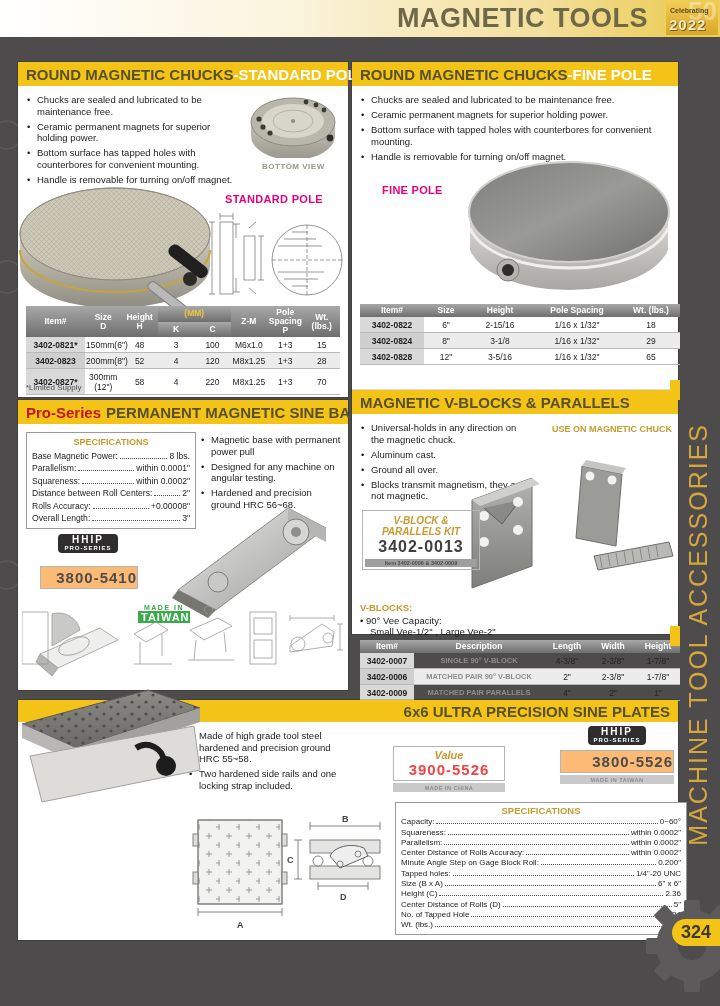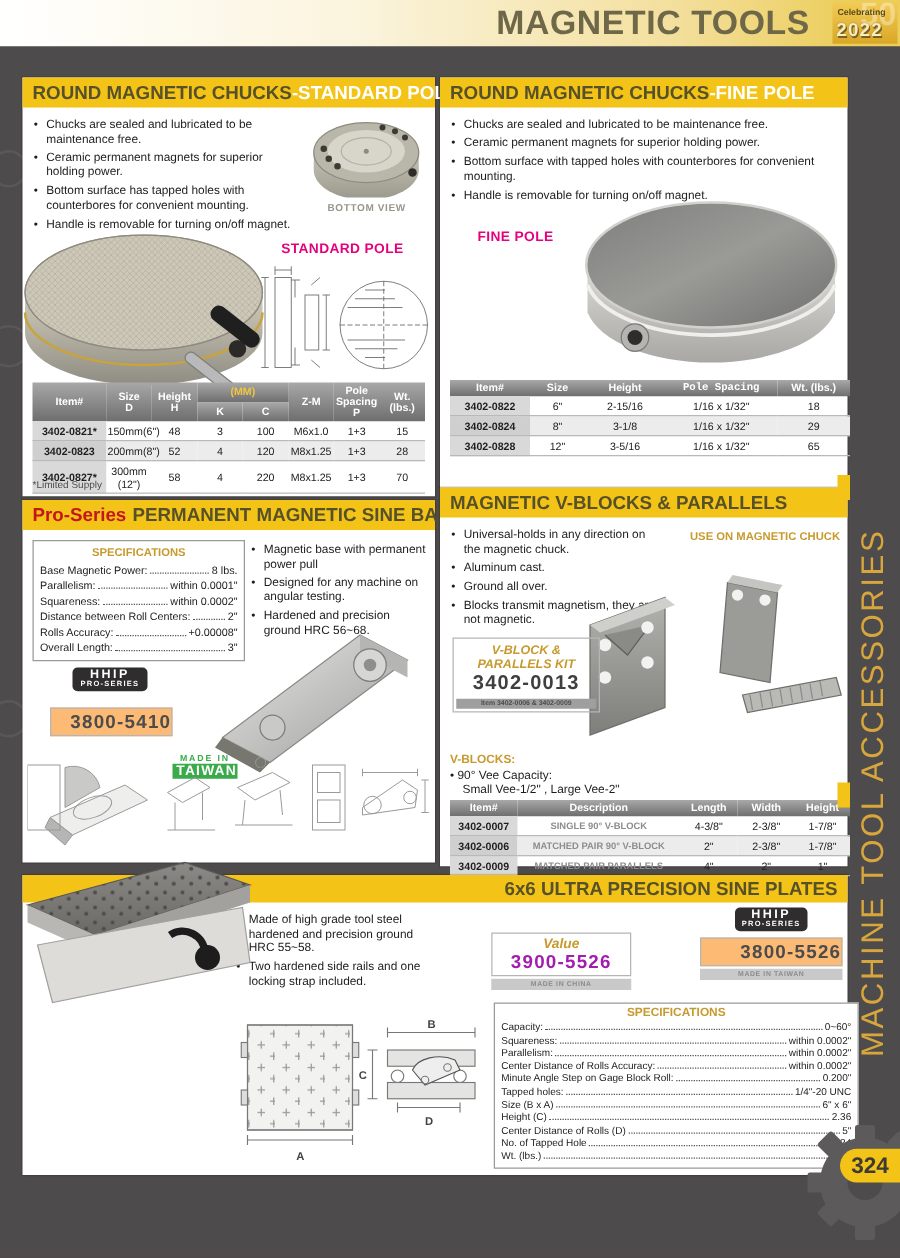--- a/index.html
+++ b/index.html
@@ -47,21 +47,21 @@
   tbody tr:nth-child(even) td:first-child{background:#cfcfcf;}
   .std-table th:nth-child(1),.std-table td:nth-child(1){width:57px;}
   .std-table td:nth-child(2){width:57px;}
   .std-table td:nth-child(3){width:30px;}
   .std-table td:nth-child(4){width:16px;}
   .std-table td:nth-child(5){width:26px;}
   .std-table td:nth-child(6){width:48px;}
   .std-table td:nth-child(7){width:42px;}
   .std-table td:nth-child(8){width:36px;}
   .fine-table th:nth-child(1){width:62px;}.fine-table th:nth-child(2){width:42px;}
-  .fine-table th:nth-child(3){width:62px;}.fine-table th:nth-child(4){width:88px;font-family:Liberation Mono, monospace;}
+  .fine-table th:nth-child(3){width:62px;}.fine-table th:nth-child(4){width:88px;}
   .fine-table th:nth-child(5){width:56px;}
   .vb-table th:nth-child(1){width:52px;}.vb-table th:nth-child(2){width:128px;}
   .vb-table th:nth-child(3){width:44px;}.vb-table th:nth-child(4){width:44px;}
   .vb-table th:nth-child(5){width:42px;}
   .vb-table td:nth-child(2){color:#8d8d8d;font-weight:700;font-size:7.5px;}
 
   
   .specbox{border:1px solid #9a9a9a;background:#fff;padding:3px 5px;}
   .spec-title{text-align:center;color:#c79a2e;font-weight:800;margin-bottom:1px;}
   .spec-line{display:flex;align-items:baseline;color:#1d1d1d;}
@@ -411,21 +411,21 @@
       <rect x="232" y="24" width="18" height="16"></rect>
         <rect x="232" y="46" width="18" height="18"></rect>
       <path d="M268 52 L300 30 L312 38 L310 52 L268 58 Z"></path>
       <circle cx="276" cy="50" r="7"></circle>
         <circle cx="306" cy="44" r="5"></circle>
       <path d="M268 24 L312 24 M268 21 L268 27 M312 21 L312 27 M318 30 L318 56 M315 30 L321 30 M315 56 L321 56"></path>
     </g>
   </svg>
 </div>
 
-<div class="abs panel" style="left:352px;top:390px;width:326px;height:303px;">
+<div class="abs panel" style="left:352px;top:390px;width:326px;height:244px;">
   <div class="phead">
     <span>MAGNETIC V-BLOCKS &amp; PARALLELS</span>
   </div>
   <ul class="bullets abs" style="left:8px;top:32px;width:165px;">
       <li>Universal-holds in any direction on the magnetic chuck.</li>
       <li>Aluminum cast.</li>
       <li>Ground all over.</li>
       <li>Blocks transmit magnetism, they are not magnetic.</li>
     </ul>
   <div class="abs gold" style="left:200px;top:34px;font-size:9px;">USE ON MAGNETIC CHUCK</div>
@@ -513,21 +513,21 @@
   </div>
 
   <ul class="bullets abs" style="left:170px;top:30px;width:160px;">
       <li>Made of high grade tool steel hardened and precision ground HRC 55~58.</li>
       <li>Two hardened side rails and one locking strap included.</li>
     </ul>
 
   <div class="abs" style="left:375px;top:46px;width:112px;">
     <div style="border:1px solid #b5b5b5;text-align:center;padding:2px 0;">
       <div class="gold" style="font-style:italic;font-size:11px;">Value</div>
-      <div style="font-size:15px;font-weight:800;color:#a21caf;letter-spacing:1px;">3900-5526</div>
+      <div style="font-size:15px;font-weight:800;color:#ef4444;letter-spacing:1px;">3900-5526</div>
     </div>
     <div class="madebar">MADE IN CHINA</div>
   </div>
 
   <div class="abs hhip" style="left:570px;top:26px;width:58px;">
     <div class="b1">HHIP</div>
     <div class="b2">PRO-SERIES</div>
   </div>
   <div class="abs" style="left:542px;top:50px;width:114px;">
     <div class="partbox">3800-5526</div>

